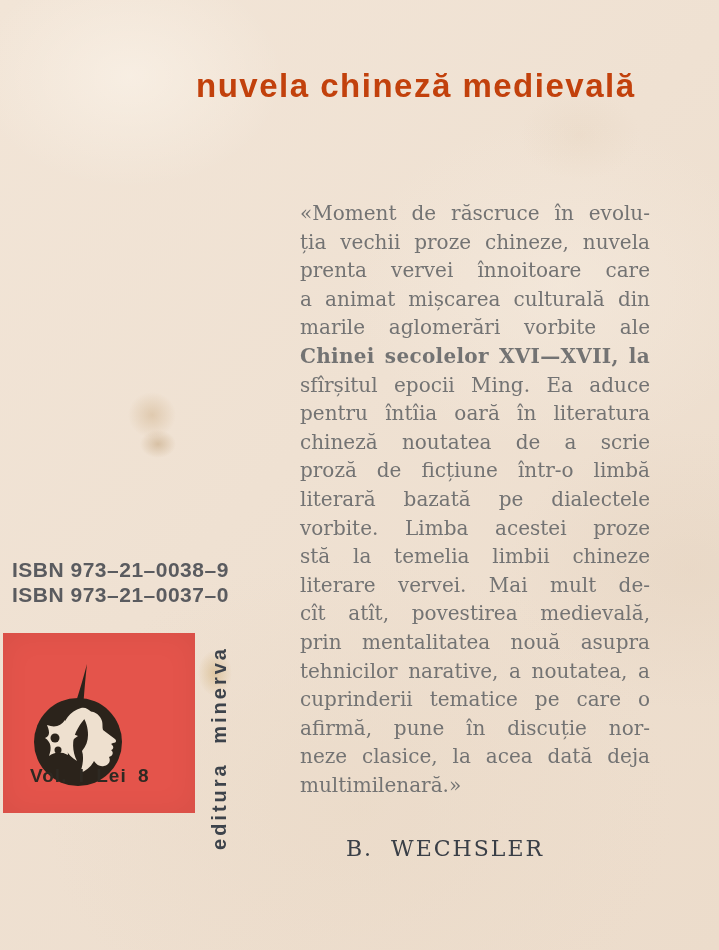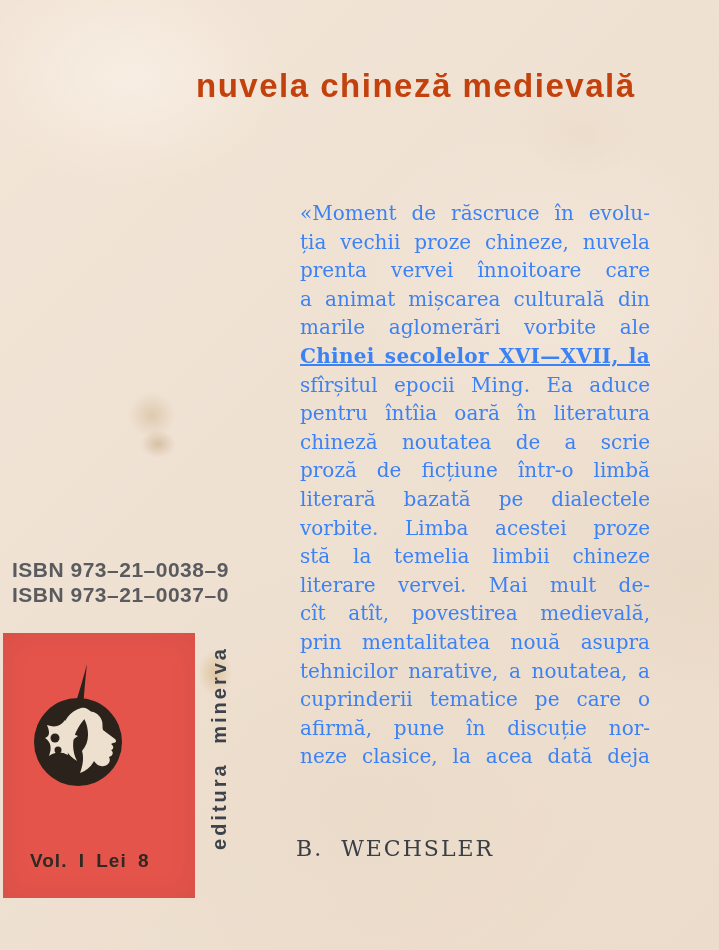--- a/index.html
+++ b/index.html
@@ -32,52 +32,52 @@
     position: absolute; left: 196px; top: 68px;
     font: 700 33px/1.1 "Liberation Sans", sans-serif;
     letter-spacing: 1.5px;
     color: #c2410c;
   }
 
   .quote {
     position: absolute; left: 300px; top: 199px; width: 350px;
     font-family: "DejaVu Serif", serif;
     font-size: 20px;
-    color: #3b82f6;
+    color: #737373;
   }
   .q-line {
     height: 28.6px; line-height: 28.6px;
     text-align: justify;
     text-align-last: justify;
     white-space: normal;
   }
   .q-line.last { text-align-last: left; }
   .q-line .italic { font-style: italic; }
-  .q-line .bold { font-weight: 700; letter-spacing: .3px; text-decoration: underline; }
+  .q-line .bold { font-weight: 700; letter-spacing: .3px; }
 
   .attribution {
-    position: absolute; left: 296px; top: 836px; width: 350px;
+    position: absolute; left: 284px; top: 836px; width: 350px;
     padding-right: 28px; box-sizing: border-box;
-    text-align: left;
+    text-align: center;
     font-family: "DejaVu Serif", serif;
     font-size: 22px;
     letter-spacing: 2px; word-spacing: 9px;
     color: #3a3f47;
   }
 
   .isbn {
     position: absolute; left: 12px; top: 558px;
     font: 700 21px/24.5px "Liberation Sans", sans-serif;
     letter-spacing: .5px;
     color: #5a5b5f;
   }
 
   .red-block {
     position: absolute; left: 3px; top: 633px;
-    width: 192px; height: 265px;
+    width: 192px; height: 180px;
     background: #e4544b;
     box-shadow: inset 0 0 30px rgba(0,0,0,.06);
   }
   .logo-svg { position: absolute; left: 25px; top: 22px; }
 
   .vol-line {
     position: absolute; left: 27px; bottom: 28px;
     font: 700 19px/1 "Liberation Sans", sans-serif;
     letter-spacing: 1px; word-spacing: 5px;
     color: #2e2922;
@@ -118,20 +118,21 @@
     <div class="q-line"><span>literară bazată pe dialectele</span></div>
     <div class="q-line"><span>vorbite. Limba acestei proze</span></div>
     <div class="q-line"><span>stă la temelia limbii chineze</span></div>
     <div class="q-line"><span>literare vervei. Mai mult de-</span></div>
     <div class="q-line"><span>cît atît, povestirea medievală,</span></div>
     <div class="q-line"><span>prin mentalitatea nouă asupra</span></div>
     <div class="q-line"><span>tehnicilor narative, a noutatea, a</span></div>
     <div class="q-line"><span>cuprinderii tematice pe care o</span></div>
     <div class="q-line"><span>afirmă, pune în discuție nor-</span></div>
     <div class="q-line"><span>neze clasice, la acea dată deja</span></div>
+    <div class="q-line last"><span>multimilenară.»</span></div>
   </div>
 
 <div class="attribution">B. WECHSLER</div>
 
 <div class="isbn">
   <div>ISBN 973–21–0038–9</div>
   <div>ISBN 973–21–0037–0</div>
 </div>
 
 <div class="red-block" id="red-block" style="background: rgb(228, 84, 75);">

